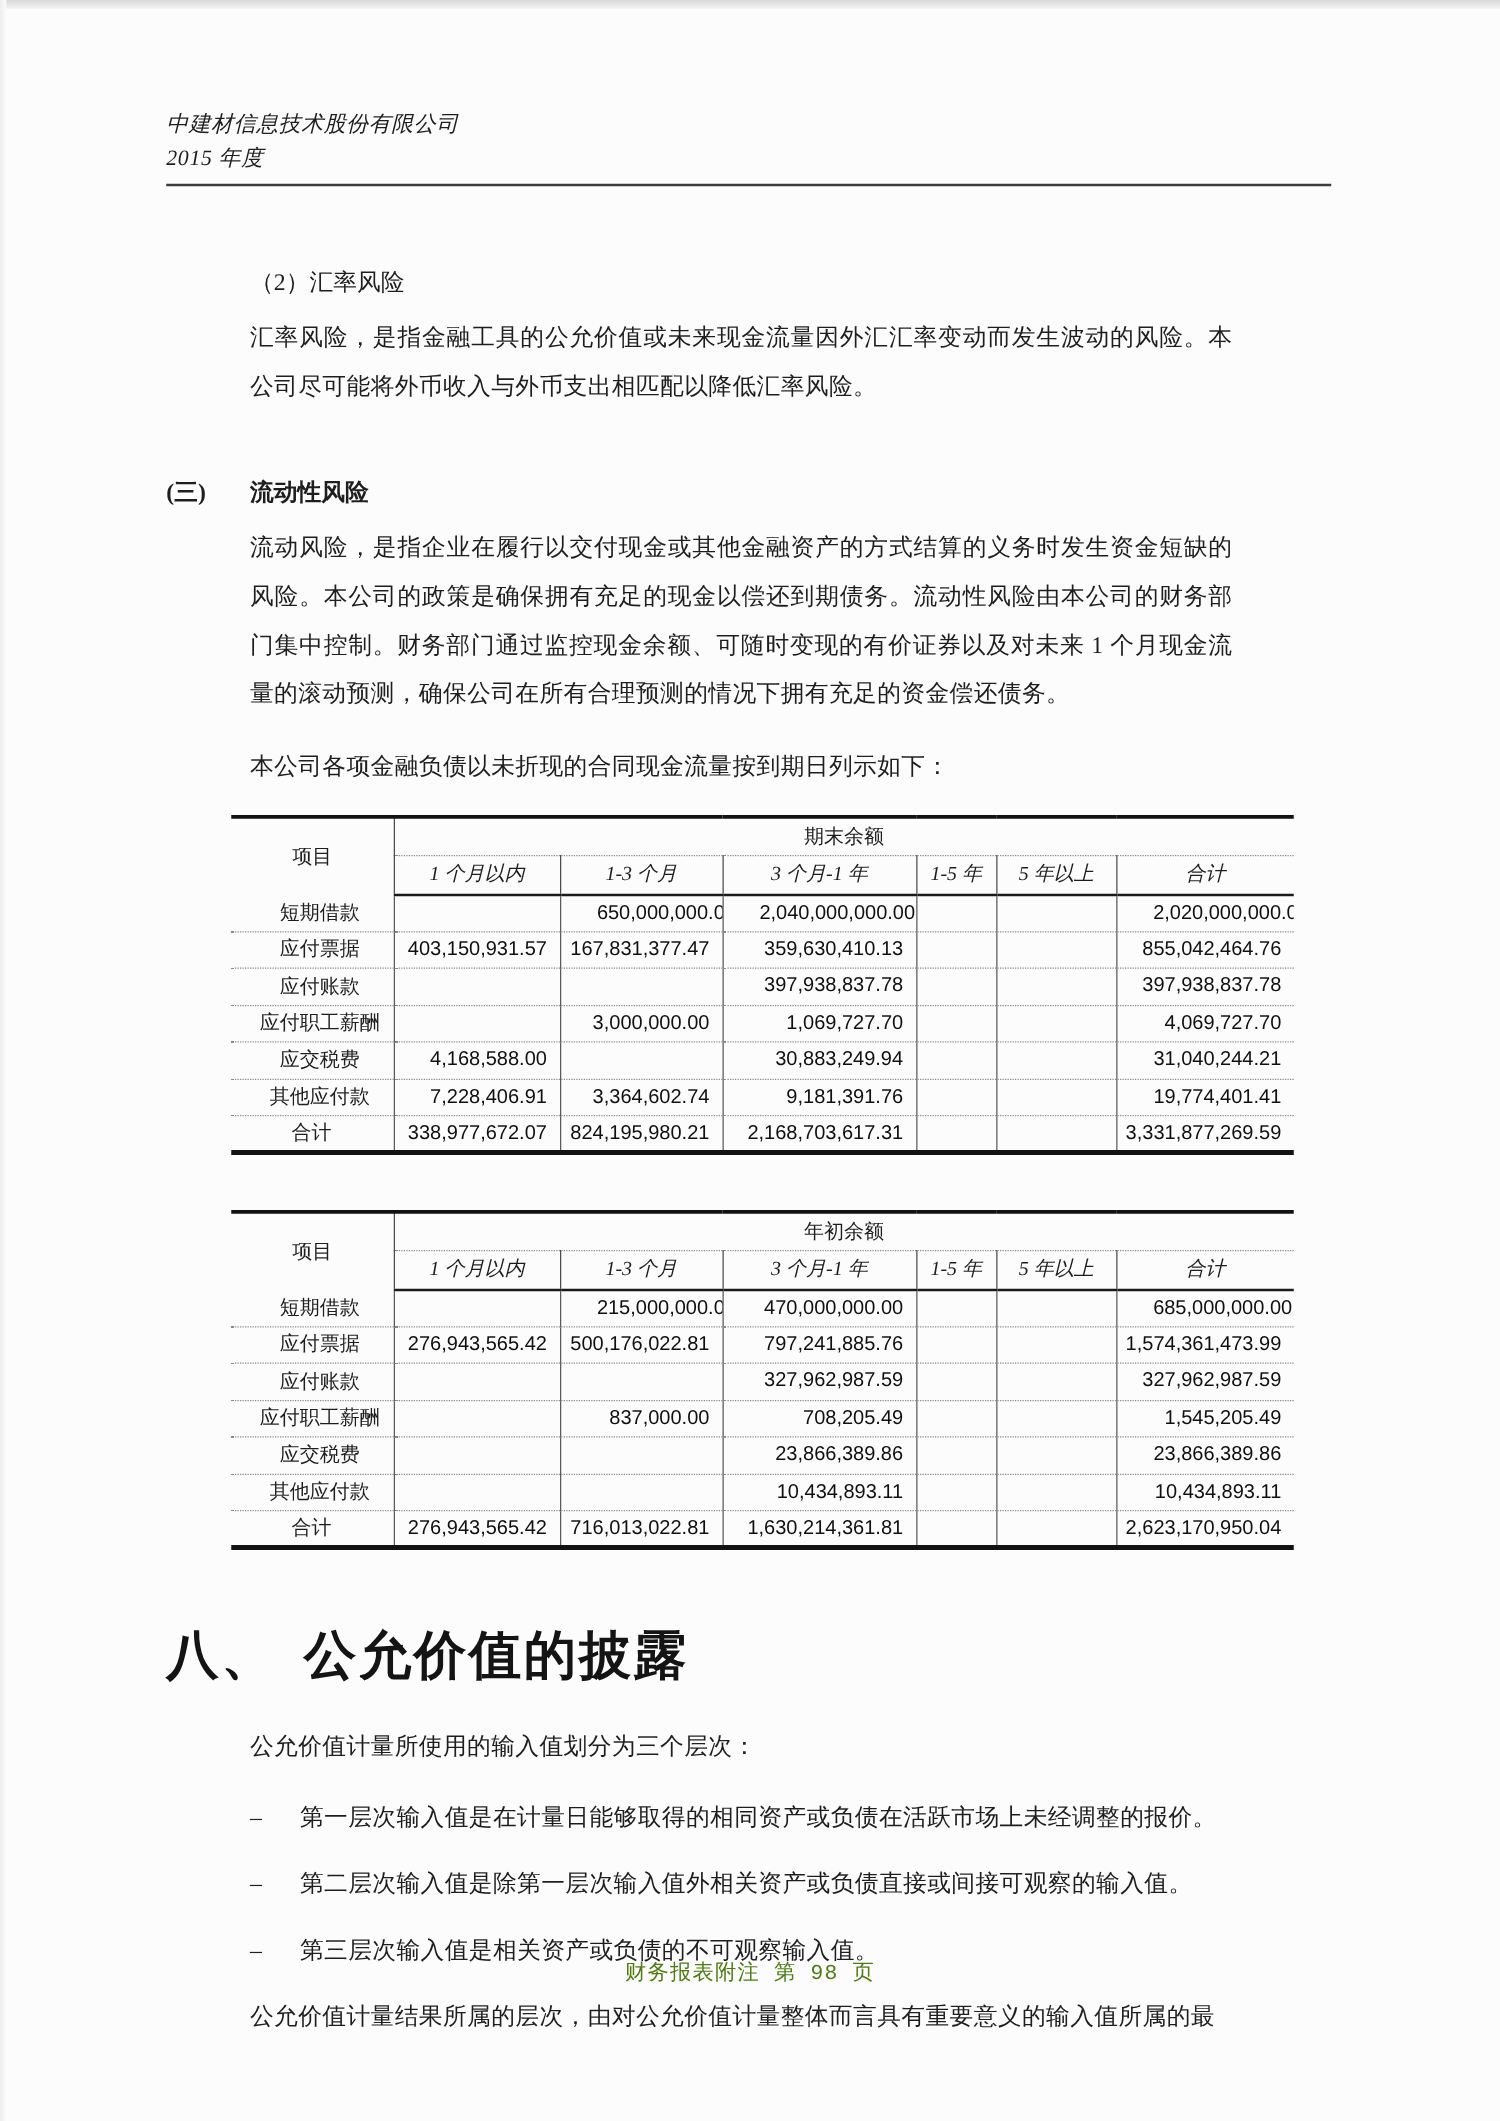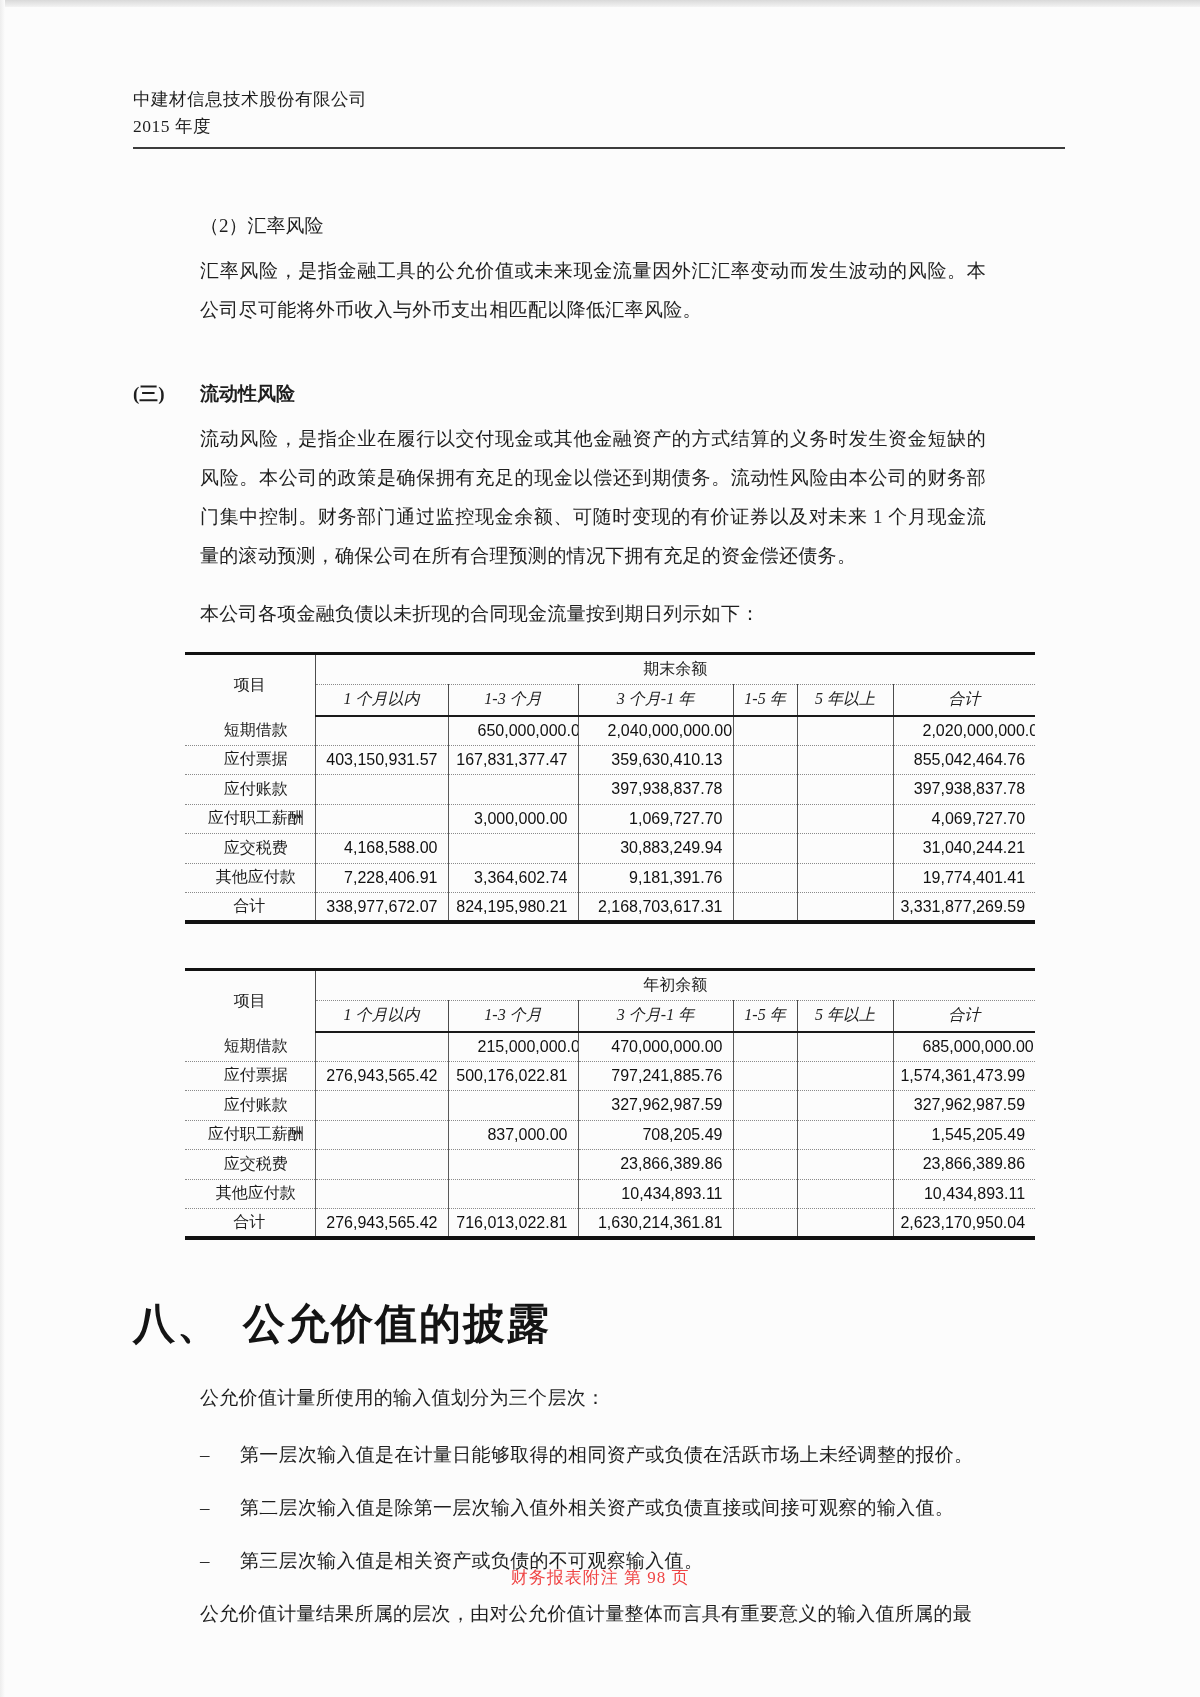--- a/index.html
+++ b/index.html
@@ -12,21 +12,21 @@
     color:#1e1e1e;
     overflow:hidden;
     box-sizing:border-box;
     padding-top:86px;
   }
   .scan-strip-top{position:absolute;top:0;left:0;width:100%;height:7px;background:linear-gradient(#d9d9d9,#f3f3f3);}
   .scan-strip-left{position:absolute;top:0;left:0;width:5px;height:100%;background:linear-gradient(90deg,#ededed,#fcfcfc);}
 
   
   .doc-header{margin-left:133px;width:932px;}
-  .doc-header .hline{font-size:17.5px;line-height:27px;letter-spacing:.5px;}
+  .doc-header .hline{font-size:17.5px;line-height:27px;letter-spacing:.5px;font-style:italic;}
   .header-rule{border:none;border-top:2px solid #3c3c3c;margin:7px 0 0 0;width:932px;}
 
   
   .sec2-heading{margin:64px 0 0 200px;font-size:19px;}
   .para{margin-left:200px;width:786px;font-size:19px;line-height:39px;text-align:justify;letter-spacing:.3px;}
   .sec2-body{margin-top:12px;}
   .sec3-head{display:flex;margin:52px 0 0 133px;font-size:19px;font-weight:bold;}
   .sec3-head .sec-num{width:67px;}
   .sec3-body{margin-top:12px;}
   .table-intro{margin-top:7px;}
@@ -55,21 +55,21 @@
 
   
   .big-heading{display:flex;align-items:baseline;gap:22px;margin:56px 0 0 133px;
     font-size:42px;font-weight:600;letter-spacing:2px;color:#141414;}
   .fv-intro{margin-top:26px;}
   .bullet{display:flex;margin:16px 0 0 200px;width:800px;font-size:19px;line-height:37px;letter-spacing:.3px;}
   .bullet .dash{width:40px;flex:0 0 40px;}
   .fv-closing{margin-top:15px;}
 
   
-  .page-footer{position:absolute;top:1566px;left:0;width:100%;text-align:center;font-size:17px;letter-spacing:1px;color:#ef4444;}
+  .page-footer{position:absolute;top:1566px;left:0;width:100%;text-align:center;font-size:17px;letter-spacing:1px;color:#4d7c0f;font-family:Liberation Mono, monospace;}
 </style>
 </head>
 <body>
 
 <div class="page">
   <div class="scan-strip-top"></div>
   <div class="scan-strip-left"></div>
 
   <div class="doc-header">
     <div class="hline">中建材信息技术股份有限公司</div>

